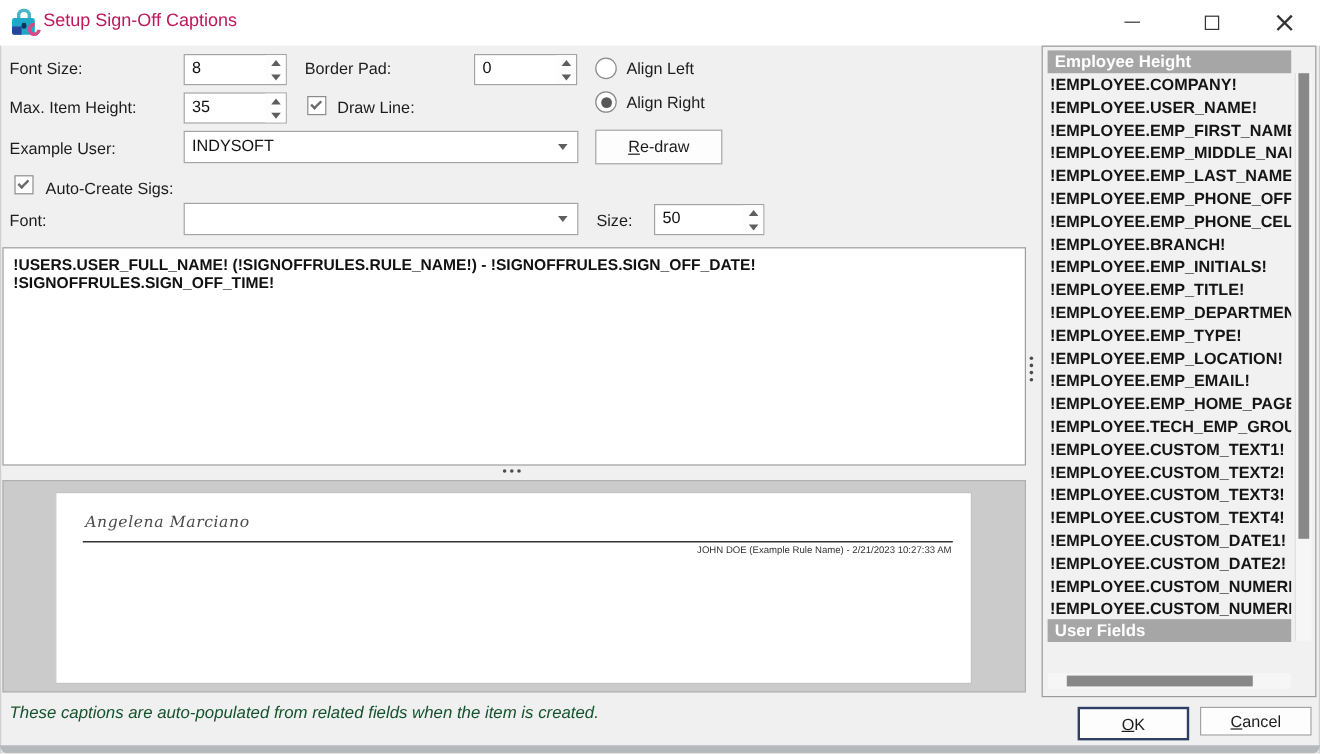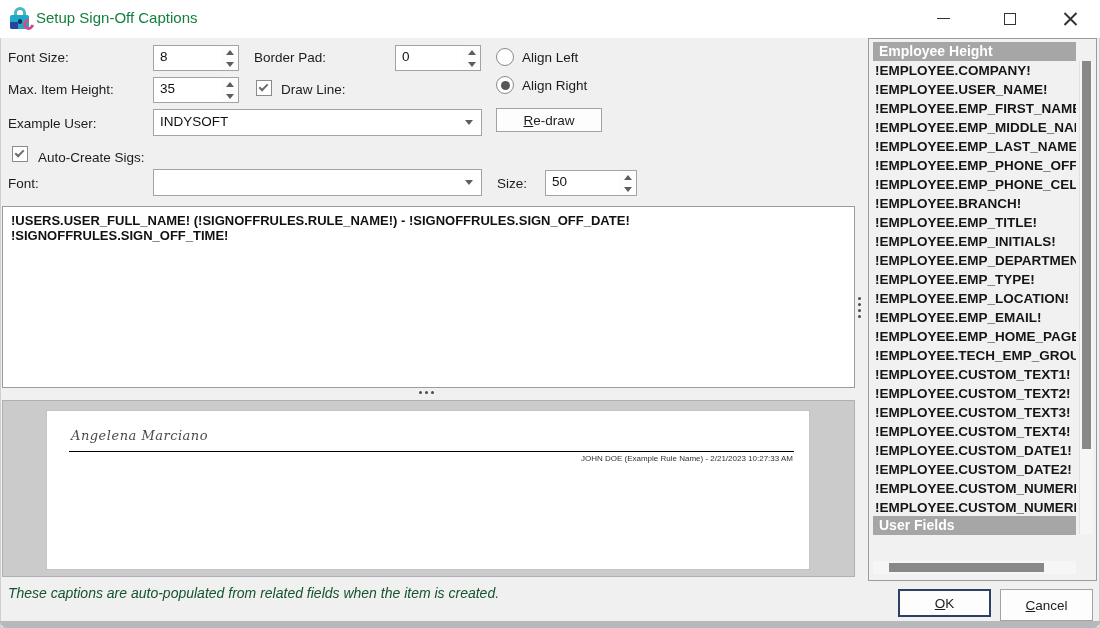--- a/index.html
+++ b/index.html
@@ -7,21 +7,21 @@
   .window {
     position:relative; width:1100px; height:628px; background:#f0f0f0;
     overflow:hidden; box-shadow: inset 0 0 0 1px #cfcfcf;
   }
   .window-edge {
     position:absolute; left:0; right:0; bottom:0; height:7px;
     background:#b6b9bc; border-radius:0 0 7px 7px;
   }
   
   .titlebar { position:absolute; left:0; top:0; width:100%; height:38px; background:#ffffff; }
-  .title-text { position:absolute; left:36px; top:9px; font-size:15px; color:#15803d; }
+  .title-text { position:absolute; left:36px; top:9px; font-size:15px; color:#be185d; }
   .logo { position:absolute; left:10px; top:6px; width:26px; height:26px; }
   .lock-shackle { position:absolute; left:4px; top:1px; width:12px; height:11px;
       border:3px solid #49b8c4; border-bottom:none; border-radius:7px 7px 0 0; }
   .lock-body { position:absolute; left:0; top:9px; width:19px; height:14px; background:#1fa9c9; border-radius:2px; }
   .lock-body-dark { position:absolute; left:0; top:16px; width:8px; height:7px; background:#27449c; border-radius:0 0 0 2px; }
   .lock-keyhole { position:absolute; left:8px; top:13px; width:4px; height:5px; background:#14315f; border-radius:2px; }
   .logo-c { position:absolute; left:13px; top:13px; width:11px; height:11px;
       border:3.5px solid #d84a85; border-right-color:transparent; border-radius:50%; transform:rotate(-40deg); }
   .cap-btn { position:absolute; top:0; width:46px; height:37px; display:flex; align-items:center; justify-content:center; }
   .glyph-min { width:13px; height:0; border-top:1.6px solid #333; }
@@ -199,21 +199,21 @@
 
   <div class="combo" style="left:153px; top:109px; width:329px; height:27px;">
     <span class="val">INDYSOFT</span>
     <span class="arrow"></span>
   </div>
   <div class="combo" style="left:153px; top:169px; width:329px; height:27px;">
     <span class="val"></span>
     <span class="arrow"></span>
   </div>
 
-  <div class="btn" style="left:496px; top:108px; width:106px; height:24px;">
+  <div class="btn" style="left:496px; top:108px; width:106px; height:29px;">
     <span class="cap">Re-draw</span>
   </div>
 
   <textarea class="caption-editor" spellcheck="false" style="">!USERS.USER_FULL_NAME! (!SIGNOFFRULES.RULE_NAME!) - !SIGNOFFRULES.SIGN_OFF_DATE! !SIGNOFFRULES.SIGN_OFF_TIME!</textarea>
 
   <div class="hsplit-dots">
       <i></i>
       <i></i>
       <i></i>
     </div>
@@ -238,22 +238,22 @@
     <div class="panel-header hdr-emp">Employee Height</div>
     <ul class="field-list">
         <li>!EMPLOYEE.COMPANY!</li>
         <li>!EMPLOYEE.USER_NAME!</li>
         <li>!EMPLOYEE.EMP_FIRST_NAME!</li>
         <li>!EMPLOYEE.EMP_MIDDLE_NAME!</li>
         <li>!EMPLOYEE.EMP_LAST_NAME!</li>
         <li>!EMPLOYEE.EMP_PHONE_OFFICE!</li>
         <li>!EMPLOYEE.EMP_PHONE_CELL!</li>
         <li>!EMPLOYEE.BRANCH!</li>
+        <li>!EMPLOYEE.EMP_INITIALS!</li>
         <li>!EMPLOYEE.EMP_TITLE!</li>
-        <li>!EMPLOYEE.EMP_INITIALS!</li>
         <li>!EMPLOYEE.EMP_DEPARTMENT!</li>
         <li>!EMPLOYEE.EMP_TYPE!</li>
         <li>!EMPLOYEE.EMP_LOCATION!</li>
         <li>!EMPLOYEE.EMP_EMAIL!</li>
         <li>!EMPLOYEE.EMP_HOME_PAGE!</li>
         <li>!EMPLOYEE.TECH_EMP_GROUP!</li>
         <li>!EMPLOYEE.CUSTOM_TEXT1!</li>
         <li>!EMPLOYEE.CUSTOM_TEXT2!</li>
         <li>!EMPLOYEE.CUSTOM_TEXT3!</li>
         <li>!EMPLOYEE.CUSTOM_TEXT4!</li>
@@ -267,18 +267,18 @@
     </div>
     <div class="panel-header hdr-user">User Fields</div>
     <div class="hscroll">
       <div class="thumb"></div>
     </div>
   </div>
 
   <div class="btn btn-ok" style="left:898px; top:589px; width:93px; height:28px;">
     <span class="cap">OK</span>
   </div>
-  <div class="btn" style="left:1000px; top:589px; width:93px; height:32px;">
+  <div class="btn" style="left:1000px; top:589px; width:93px; height:24px;">
     <span class="cap">Cancel</span>
   </div>
 
   <div class="window-edge"></div>
 </div>
 
 </body></html>

